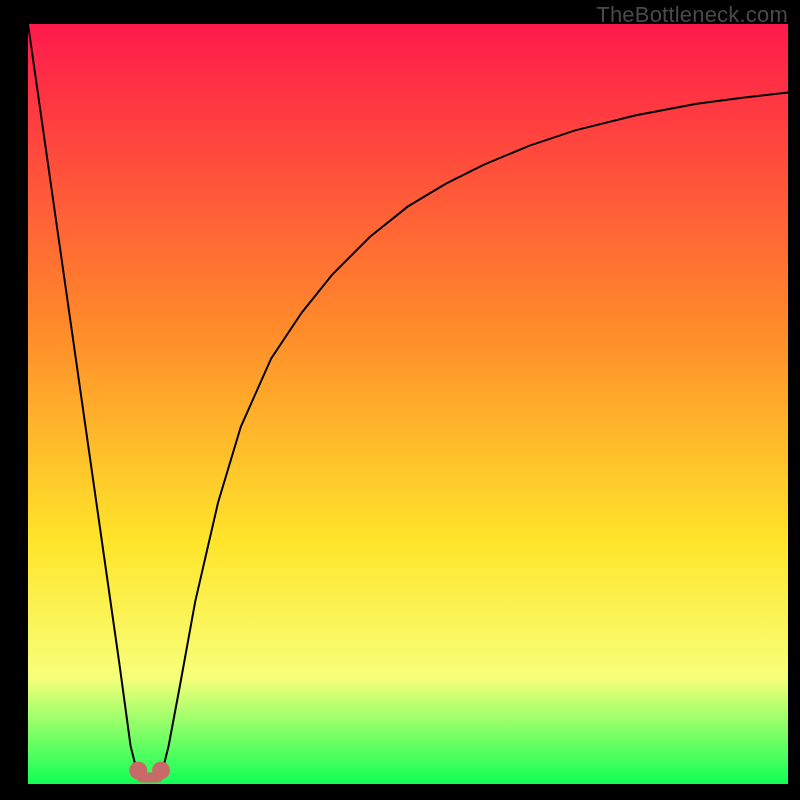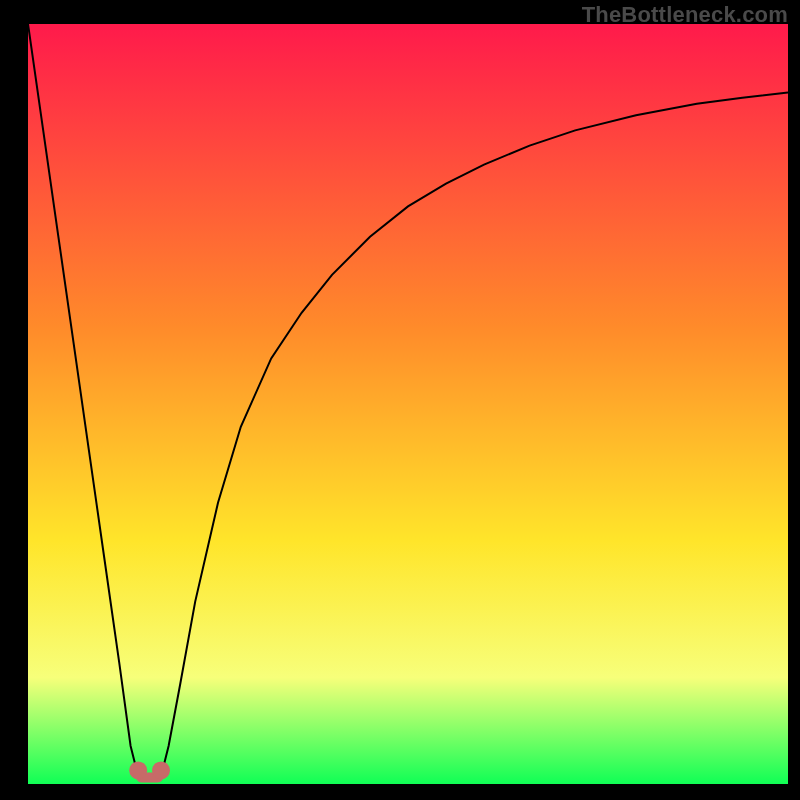--- a/index.html
+++ b/index.html
@@ -25,21 +25,21 @@
     width: 760px;
     height: 760px;
     overflow: hidden;
   }
   .watermark {
     position: absolute;
     top: 2px;
     right: 12px;
     font-family: Arial, Helvetica, sans-serif;
     font-size: 22px;
-    font-weight: 700;
+    font-weight: 400;
     color: #4a4a4a;
     letter-spacing: 0.2px;
   }
   svg {
     display: block;
   }
 </style>
 </head>
 <body>
 

